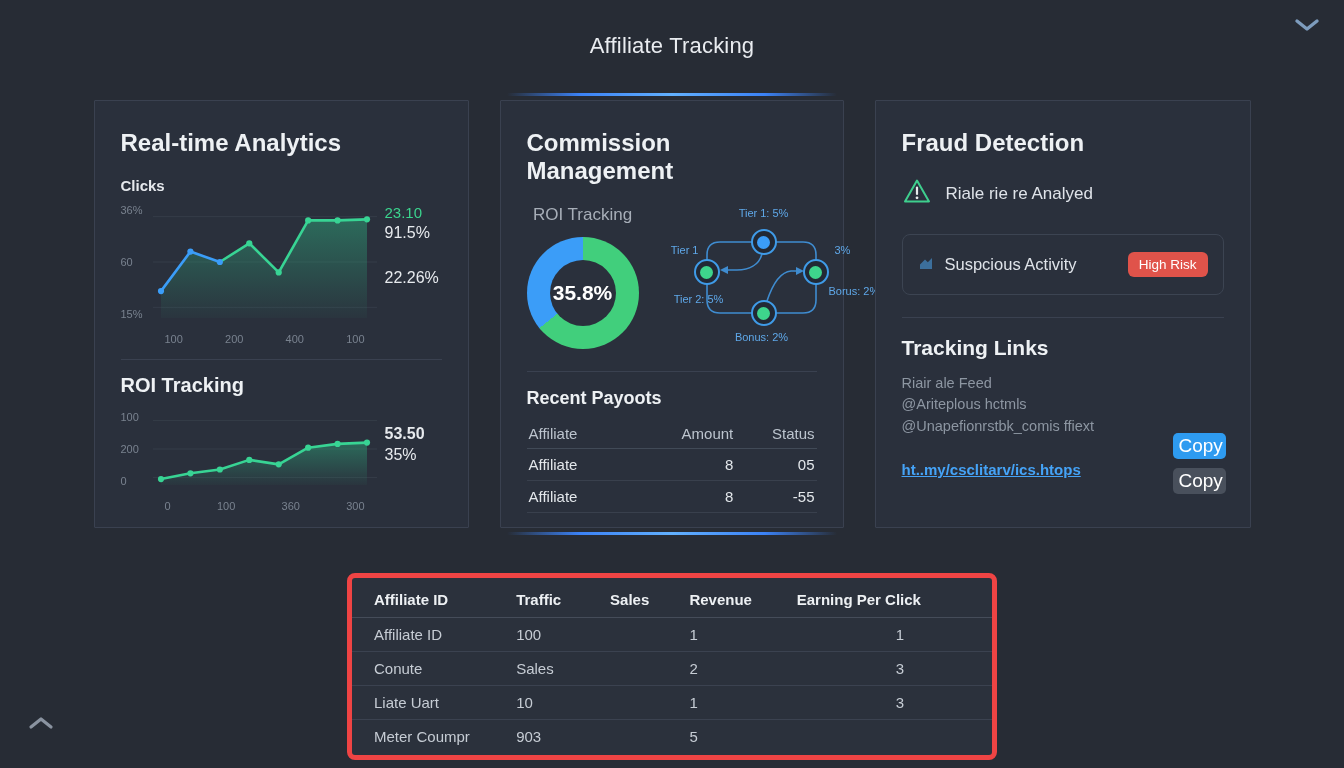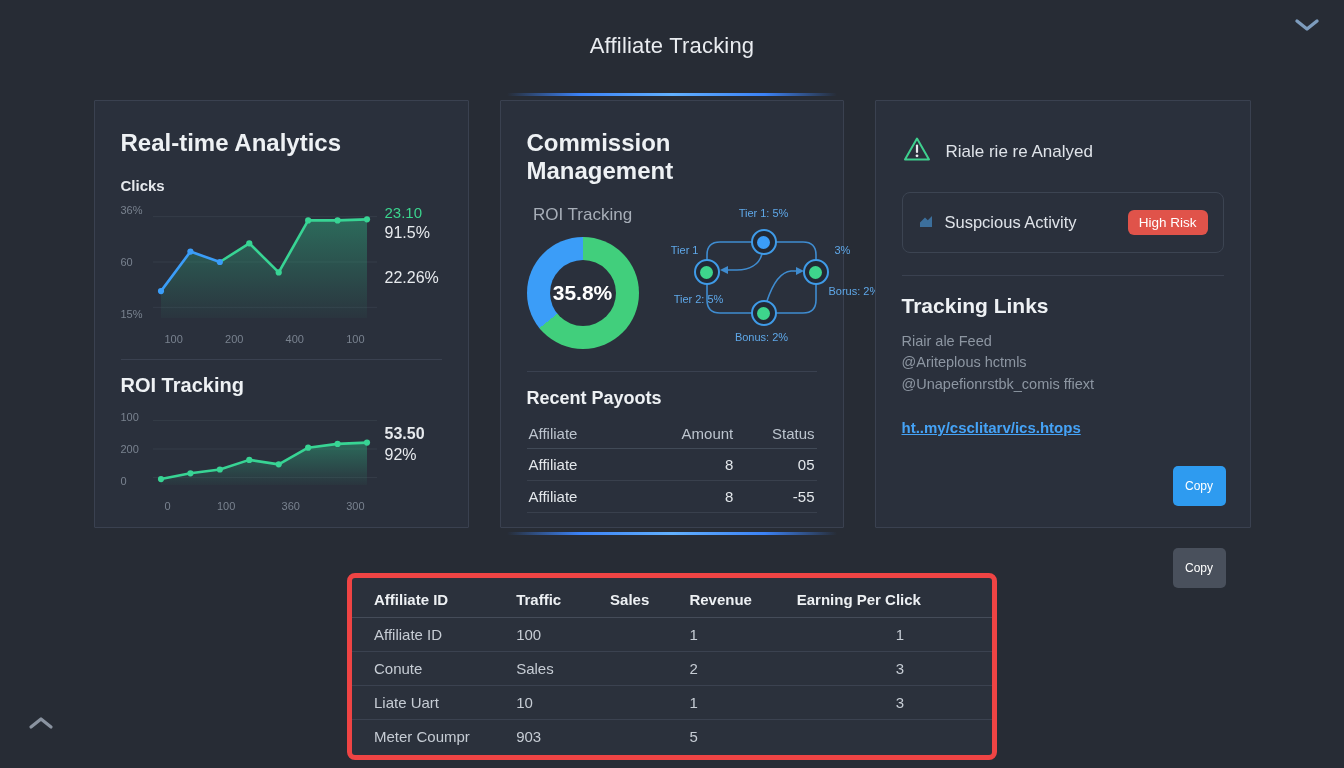--- a/index.html
+++ b/index.html
@@ -72,22 +72,22 @@
   .susp-box { border:1px solid #3c4452; border-radius:8px; padding:17px 15px;
               display:flex; align-items:center; gap:11px; margin-bottom:22px; }
   .susp-label { flex:1; font-size:16.5px; color:#dfe3e9; }
   .risk-badge { background:#e0534a; color:#fff; font-size:13.5px; padding:5px 11px;
                 border-radius:6px; cursor:pointer; }
   .track-title { font-size:21px; font-weight:700; color:#eef1f4; margin:18px 0 13px; }
   .track-lines { font-size:14.5px; color:#8d96a2; line-height:1.48; width:235px; }
   .track-link { display:inline-block; margin-top:24px; color:#45a3f7; font-size:15px;
                 font-weight:700; text-decoration:underline; cursor:pointer; }
   .copy-stack { position:absolute; right:24px; top:332px; display:flex; flex-direction:column; gap:9px; }
-  .btn-copy { width:53px; height:40px; border:0; border-radius:5px; color:#fff; font-size:12px;
-              font-family:inherit; cursor:pointer;margin-top:33px; }
+  .btn-copy { width:53px; height:26px; border:0; border-radius:5px; color:#fff; font-size:19px;
+              font-family:inherit; cursor:pointer; }
   .btn-copy.primary { background:#2e9bf0; }
   .btn-copy.secondary { background:#49505c; }
   
   .table-wrap { width:650px; margin:45px auto 0; background:#2b313c; border:5px solid #ef4444;
                 border-radius:8px; padding:2px 0; }
   table.main { width:100%; border-collapse:collapse; }
   table.main th { font-size:15px; font-weight:700; color:#edf0f3; text-align:left;
                   padding:11px 4px 9px 22px; border-bottom:1px solid #454c59; }
   table.main td { font-size:15px; color:#c6ccd4; padding:8px 4px 8px 22px;
                   border-bottom:1px solid #3b4250; }
@@ -191,21 +191,21 @@
             <circle cx="39.42857142857143" cy="64.32" r="3.1" fill="#38d494"></circle>
             <circle cx="68.85714285714286" cy="60.480000000000004" r="3.1" fill="#38d494"></circle>
             <circle cx="98.28571428571429" cy="50.879999999999995" r="3.1" fill="#38d494"></circle>
             <circle cx="127.71428571428571" cy="55.36" r="3.1" fill="#38d494"></circle>
             <circle cx="157.14285714285714" cy="38.72" r="3.1" fill="#38d494"></circle>
             <circle cx="186.57142857142858" cy="34.88" r="3.1" fill="#38d494"></circle>
             <circle cx="216" cy="33.6" r="3.1" fill="#38d494"></circle>
           </svg></div>
       <div class="side-stats-roi">
         <div class="stat-bold">53.50</div>
-        <div class="stat-white">92%</div>
+        <div class="stat-white">35%</div>
       </div>
     </div>
     <div class="xticks">
       <span>0</span>
       <span>100</span>
       <span>360</span>
       <span>300</span>
     </div>
   </div>
 
@@ -276,20 +276,21 @@
         <tr>
           <td>Affiliate</td>
           <td>8</td>
           <td>-55</td>
         </tr>
       </tbody>
     </table>
   </div>
 
   <div class="card card3">
+    <h2>Fraud Detection</h2>
 
     <div class="alert-row">
       <span>
         <svg width="30" height="28" viewBox="0 0 30 28">
           <path d="M15 3.5 L27 24.5 L3 24.5 Z" stroke="#3ecf8e" stroke-width="2" fill="none" stroke-linejoin="round"></path>
           <line x1="15" y1="10.5" x2="15" y2="17" stroke="#e8eaed" stroke-width="2.2" stroke-linecap="round"></line>
           <circle cx="15" cy="20.8" r="1.4" fill="#e8eaed"></circle>
         </svg>
       </span>
       <span>Riale rie re Analyed</span>

